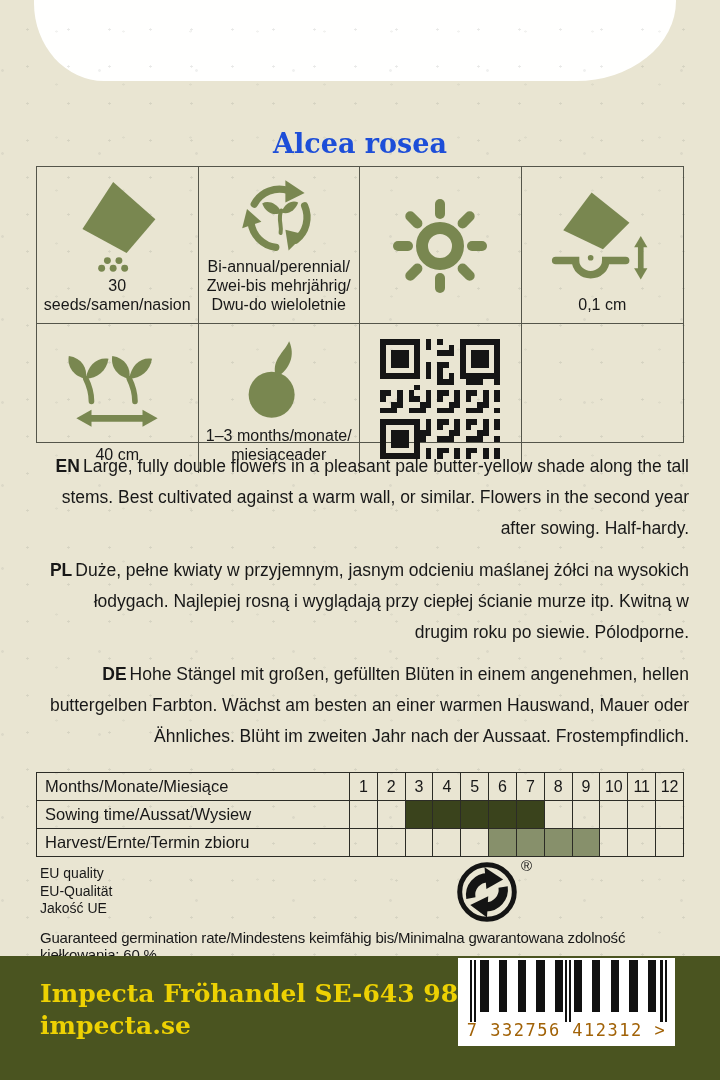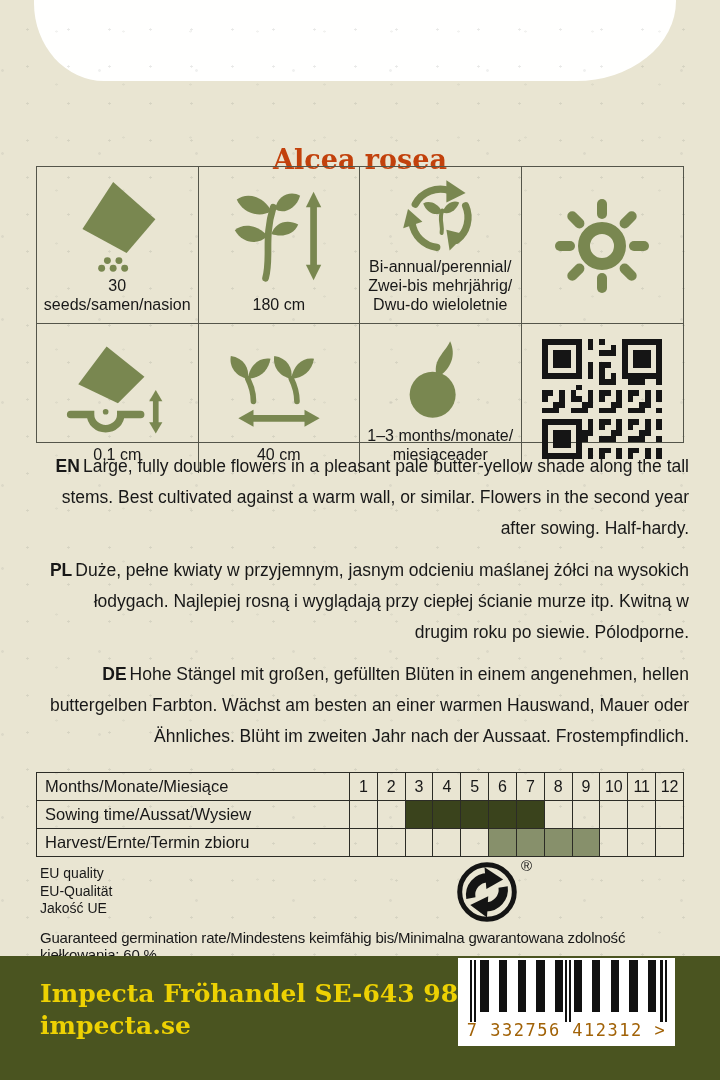--- a/index.html
+++ b/index.html
@@ -8,22 +8,22 @@
   .page { position:relative; width:720px; height:1080px; background:#e9e5d2; overflow:hidden; }
   .texture { position:absolute; inset:0; pointer-events:none;
     background-image:
       radial-gradient(rgba(95,100,95,.14) 1px, transparent 1.4px),
       radial-gradient(rgba(120,125,112,.10) 1px, transparent 1.7px),
       radial-gradient(rgba(70,75,80,.08) 1.2px, transparent 1.8px);
     background-size: 41px 37px, 67px 53px, 97px 83px;
     background-position: 7px 11px, 23px 5px, 51px 29px; }
   .white-top { position:absolute; left:34px; top:0; width:642px; height:81px; background:#fffffe;
     border-bottom-left-radius:70px 78px; border-bottom-right-radius:100px 80px; }
-  .title { position:absolute; left:0; top:144px; width:720px; text-align:center;
-    font-family:"DejaVu Serif", serif; font-weight:bold; font-size:27px; color:#c2410c; }
+  .title { position:absolute; left:0; top:128px; width:720px; text-align:center;
+    font-family:"DejaVu Serif", serif; font-weight:bold; font-size:27px; color:#1d4ed8; }
 
   
   .grid { position:absolute; left:36px; top:166px; width:648px; height:277px;
     display:grid; grid-template-columns:repeat(4,1fr); grid-template-rows:repeat(2,1fr);
     border:1px solid #54554a; }
   .cell { border-right:1px solid #54554a; border-bottom:1px solid #54554a;
     display:flex; flex-direction:column; justify-content:flex-end;
     padding:10px 4px 9px 4px; }
   .cell:nth-child(4n) { border-right:none; }
   .cell:nth-child(n+5) { border-bottom:none; }
@@ -77,35 +77,20 @@
           <circle class="olive" cx="40" cy="85" r="3.6"></circle>
             <circle class="olive" cx="52" cy="85" r="3.6"></circle>
           <circle class="olive" cx="34" cy="93" r="3.6"></circle>
             <circle class="olive" cx="46" cy="93" r="3.6"></circle>
           <circle class="olive" cx="58" cy="93" r="3.6"></circle>
         </svg>
       </div>
       <div class="cell-label">30 seeds/samen/nasion</div>
     </div>
 
-    <div class="cell">
-      <div class="icon-wrap">
-        <svg width="96" height="96" viewBox="0 0 100 100">
-          <path class="olive-s" stroke-width="7" stroke-linecap="round" d="M36,94 C42,72 34,52 44,20"></path>
-          <path class="olive" d="M42,24 C34,8 16,4 6,12 C12,26 30,32 42,24 Z"></path>
-          <path class="olive" d="M46,22 C48,8 62,2 72,8 C68,22 54,28 46,22 Z"></path>
-          <path class="olive" d="M38,50 C28,38 12,36 4,44 C12,58 28,60 38,50 Z"></path>
-          <path class="olive" d="M42,48 C54,52 66,48 70,38 C58,32 46,36 42,48 Z"></path>
-          <line class="olive-s" stroke-width="7" x1="86" y1="16" x2="86" y2="84"></line>
-          <polygon class="olive" points="78,20 86,4 94,20"></polygon>
-          <polygon class="olive" points="78,80 86,96 94,80"></polygon>
-        </svg>
-      </div>
-      <div class="cell-label">180 cm</div>
-    </div>
 
     <div class="cell">
       <div class="icon-wrap">
         <svg width="80" height="80" viewBox="0 0 100 100">
           <path class="olive-s" stroke-width="9" stroke-linecap="round" d="M19,34 A36,36 0 0 1 62,17"></path>
           <polygon class="olive" points="58,4 82,20 58,32"></polygon>
           <path class="olive-s" stroke-width="9" stroke-linecap="round" d="M82,36 A36,36 0 0 1 71,79"></path>
           <polygon class="olive" points="82,72 62,92 58,66"></polygon>
           <path class="olive-s" stroke-width="9" stroke-linecap="round" d="M46,88 A36,36 0 0 1 15,57"></path>
           <polygon class="olive" points="4,64 10,40 28,56"></polygon>

